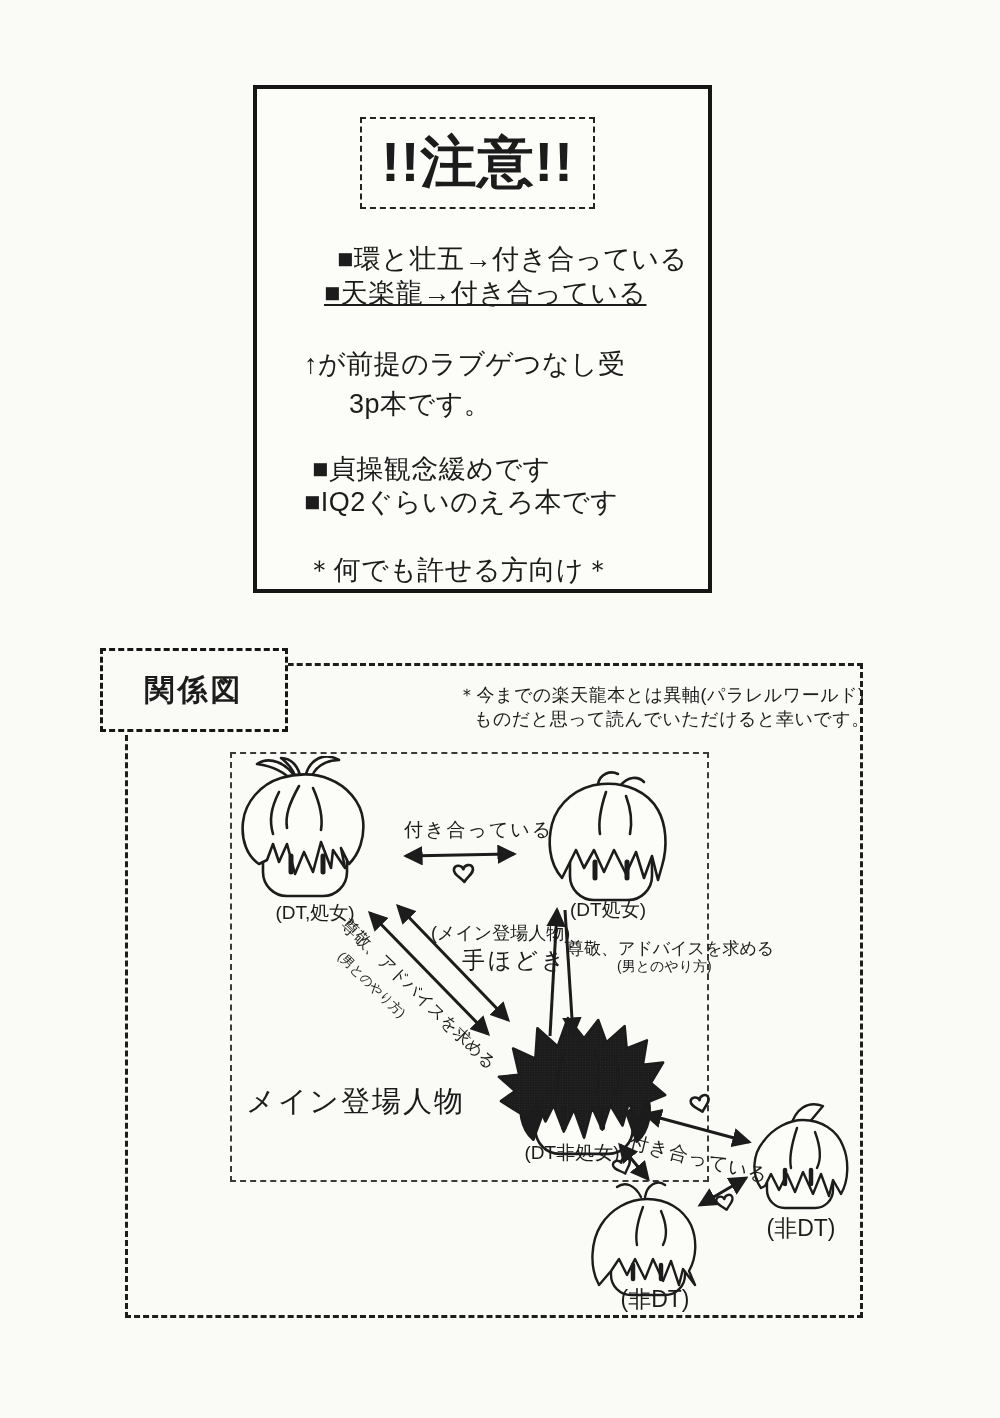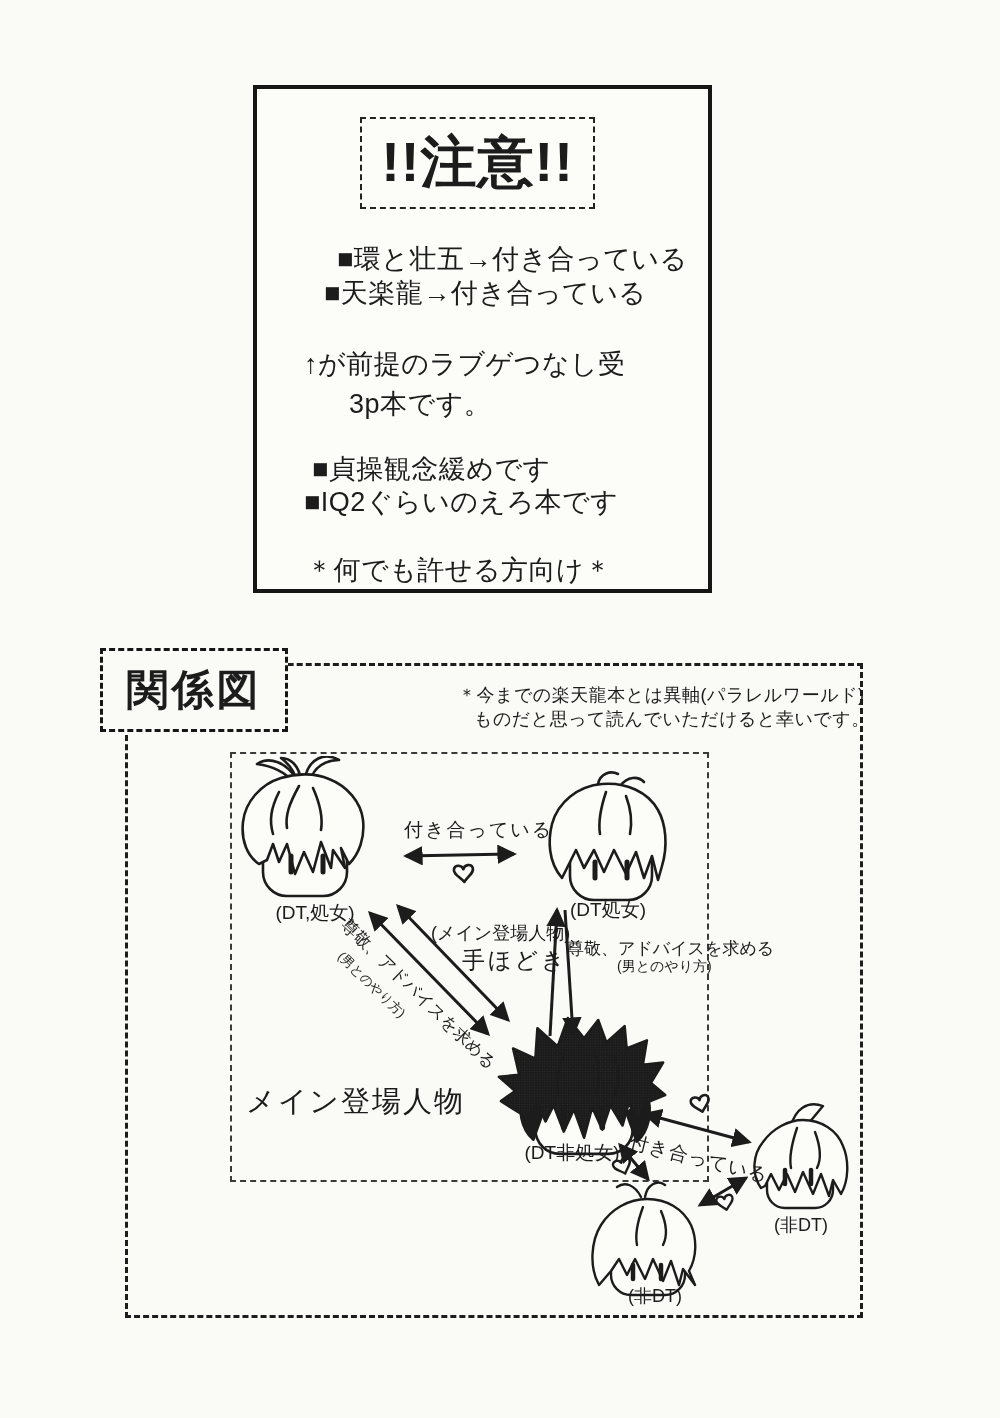--- a/index.html
+++ b/index.html
@@ -26,29 +26,29 @@
   
   .outer-frame{
     left:125px;top:663px;width:732px;height:649px;
     border:3px dashed #1d1d1d;z-index:1;background:transparent;
   }
   .kankeizu-box{
     left:100px;top:648px;width:182px;height:78px;
     border:3px dashed #161616;background:#fafaf7;z-index:5;
     display:flex;align-items:center;justify-content:center;
   }
-  .kankeizu-title{font-size:42px;font-weight:700;letter-spacing:3px;}
+  .kankeizu-title{font-size:30px;font-weight:700;letter-spacing:3px;}
   .note{font-size:18px;letter-spacing:.5px;z-index:2;}
   .inner-frame{
     left:230px;top:752px;width:475px;height:426px;
     border:2px dashed #3a3a3a;z-index:1;
   }
   .group-label{font-size:29px;letter-spacing:2px;z-index:4;}
   .char-label{font-size:19px;transform:translateX(-50%);z-index:5;}
-  .char-label.small{font-size:18px;}
+  .char-label.small{font-size:23px;}
   .rel{z-index:5;}
   .rel-dating-top{left:404px;top:817px;font-size:19px;letter-spacing:2px;}
   .rel-drunk1{left:431px;top:921px;font-size:18px;}
   .rel-drunk2{left:462px;top:945px;font-size:23px;letter-spacing:3px;}
   .rel-respect-r{left:567px;top:937px;font-size:17px;}
   .rel-respect-r-sub{left:617px;top:958px;font-size:14px;}
   .rel-respect-l{left:352px;top:914px;font-size:17px;transform:rotate(44deg);transform-origin:0 0;}
   .rel-respect-l-sub{left:346px;top:948px;font-size:13px;transform:rotate(44deg);transform-origin:0 0;}
   .rel-dating-right{left:633px;top:1129px;font-size:19px;letter-spacing:1px;transform:rotate(14deg);transform-origin:0 0;}
   svg{display:block;}
@@ -56,21 +56,21 @@
   .overlay{position:absolute;left:0;top:0;z-index:4;pointer-events:none;}
 </style>
 </head>
 <body>
 
 <div class="abs caution-box"></div>
 <div class="abs caution-title-box">
   <span class="caution-title">!!注意!!</span>
 </div>
 <div class="txt c-line" style="left:337px;top:241px;">■環と壮五→付き合っている</div>
-<div class="txt c-line" style="left:324px;top:275px;">■天楽龍→付き合っている</div>
+<div class="txt c-line" style="left:324px;top:275px;text-decoration:underline;">■天楽龍→付き合っている</div>
 <div class="txt c-line" style="left:304px;top:346px;">↑が前提のラブゲつなし受</div>
 <div class="txt c-line" style="left:349px;top:386px;">3p本です。</div>
 <div class="txt c-line" style="left:312px;top:451px;font-family:Liberation Serif, serif;">■貞操観念緩めです</div>
 <div class="txt c-line" style="left:304px;top:484px;">■IQ2ぐらいのえろ本です</div>
 <div class="txt c-line" style="left:306px;top:552px;">＊何でも許せる方向け＊</div>
 
 <div class="abs outer-frame"></div>
 <div class="abs inner-frame"></div>
 <div class="abs kankeizu-box">
   <span class="kankeizu-title">関係図</span>

